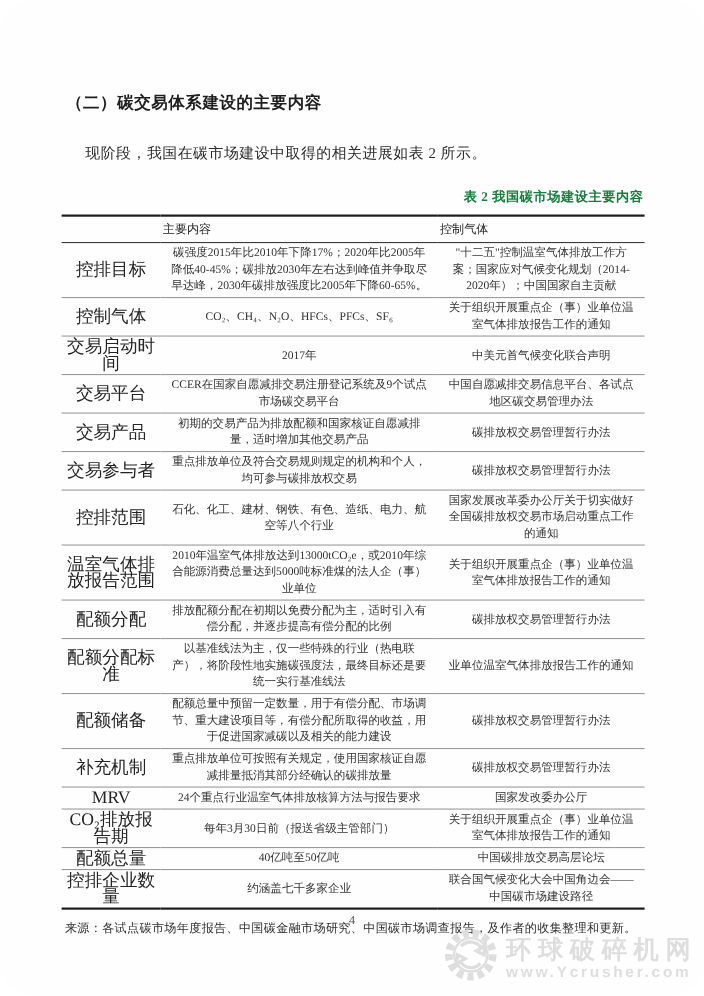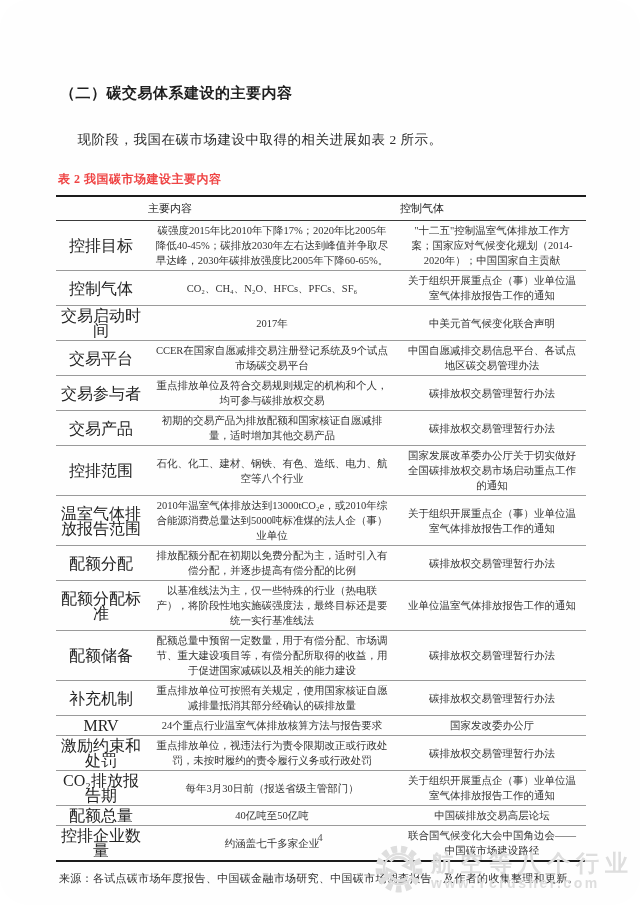--- a/index.html
+++ b/index.html
@@ -28,24 +28,24 @@
     margin: 0 0 28px 2px;
   }
   .intro {
     font-size: 13.5px;
     color: #2c2c2c;
     text-indent: 1.45em;
     margin: 0 0 22px 0;
     letter-spacing: 0.5px;
   }
   .table-caption {
-    text-align: left;
+    text-align: right;
     font-weight: bold;
     font-size: 12px;
-    color: #ef4444;
+    color: #15803d;
     margin: 0 0 7px 0;
     letter-spacing: 0.5px;
   }
   table.ctable {
     width: 530px;
     margin-left: -2px;
     border-collapse: collapse;
     table-layout: fixed;
     border-top: 2.5px solid #1c1c1c;
     border-bottom: 2.5px solid #1c1c1c;
@@ -166,28 +166,28 @@
     <td class="row-source">中美元首气候变化联合声明</td>
   </tr>
 
   <tr>
     <th class="row-label">交易平台</th>
     <td class="row-content">CCER在国家自愿减排交易注册登记系统及9个试点市场碳交易平台</td>
     <td class="row-source">中国自愿减排交易信息平台、各试点地区碳交易管理办法</td>
   </tr>
 
   <tr>
+    <th class="row-label">交易产品</th>
+    <td class="row-content">初期的交易产品为排放配额和国家核证自愿减排量，适时增加其他交易产品</td>
+    <td class="row-source">碳排放权交易管理暂行办法</td>
+  </tr>
+
+  <tr>
     <th class="row-label">交易参与者</th>
     <td class="row-content">重点排放单位及符合交易规则规定的机构和个人，均可参与碳排放权交易</td>
-    <td class="row-source">碳排放权交易管理暂行办法</td>
-  </tr>
-
-  <tr>
-    <th class="row-label">交易产品</th>
-    <td class="row-content">初期的交易产品为排放配额和国家核证自愿减排量，适时增加其他交易产品</td>
     <td class="row-source">碳排放权交易管理暂行办法</td>
   </tr>
 
   <tr>
     <th class="row-label">控排范围</th>
     <td class="row-content">石化、化工、建材、钢铁、有色、造纸、电力、航空等八个行业</td>
     <td class="row-source">国家发展改革委办公厅关于切实做好全国碳排放权交易市场启动重点工作的通知</td>
   </tr>
 
   <tr>
@@ -219,25 +219,20 @@
     <td class="row-content">重点排放单位可按照有关规定，使用国家核证自愿减排量抵消其部分经确认的碳排放量</td>
     <td class="row-source">碳排放权交易管理暂行办法</td>
   </tr>
 
   <tr>
     <th class="row-label">MRV</th>
     <td class="row-content">24个重点行业温室气体排放核算方法与报告要求</td>
     <td class="row-source">国家发改委办公厅</td>
   </tr>
 
-  <tr>
-    <th class="row-label">激励约束和处罚</th>
-    <td class="row-content">重点排放单位，视违法行为责令限期改正或行政处罚，未按时履约的责令履行义务或行政处罚</td>
-    <td class="row-source">碳排放权交易管理暂行办法</td>
-  </tr>
 
   <tr>
     <th class="row-label">CO₂排放报告期</th>
     <td class="row-content">每年3月30日前（报送省级主管部门）</td>
     <td class="row-source">关于组织开展重点企（事）业单位温室气体排放报告工作的通知</td>
   </tr>
 
   <tr>
     <th class="row-label">配额总量</th>
     <td class="row-content">40亿吨至50亿吨</td>
@@ -260,17 +255,17 @@
   <div class="watermark" style="color: rgb(222, 222, 222);">
     <span>
       <svg width="52" height="52" viewBox="0 0 60 60">
         <circle cx="30" cy="30" r="23" fill="none" stroke="#dedede" stroke-width="8" stroke-dasharray="6.5 4.5"></circle>
         <circle cx="30" cy="30" r="17.5" fill="none" stroke="#dedede" stroke-width="2.5"></circle>
         <path d="M20 21 A13 13 0 0 1 41 23 L36 26 L44 30 L45 19 L41 23" fill="none" stroke="#dedede" stroke-width="3.5"></path>
         <path d="M40 39 A13 13 0 0 1 19 37 L24 34 L16 30 L15 41 L19 37" fill="none" stroke="#dedede" stroke-width="3.5"></path>
       </svg>
     </span>
     <span class="wm-text">
-      <div class="wm-cn">航空等八个行业</div>
+      <div class="wm-cn">环球破碎机网</div>
       <div class="wm-url">www.Ycrusher.com</div>
     </span>
   </div>
 </div>
 
 </body></html>

